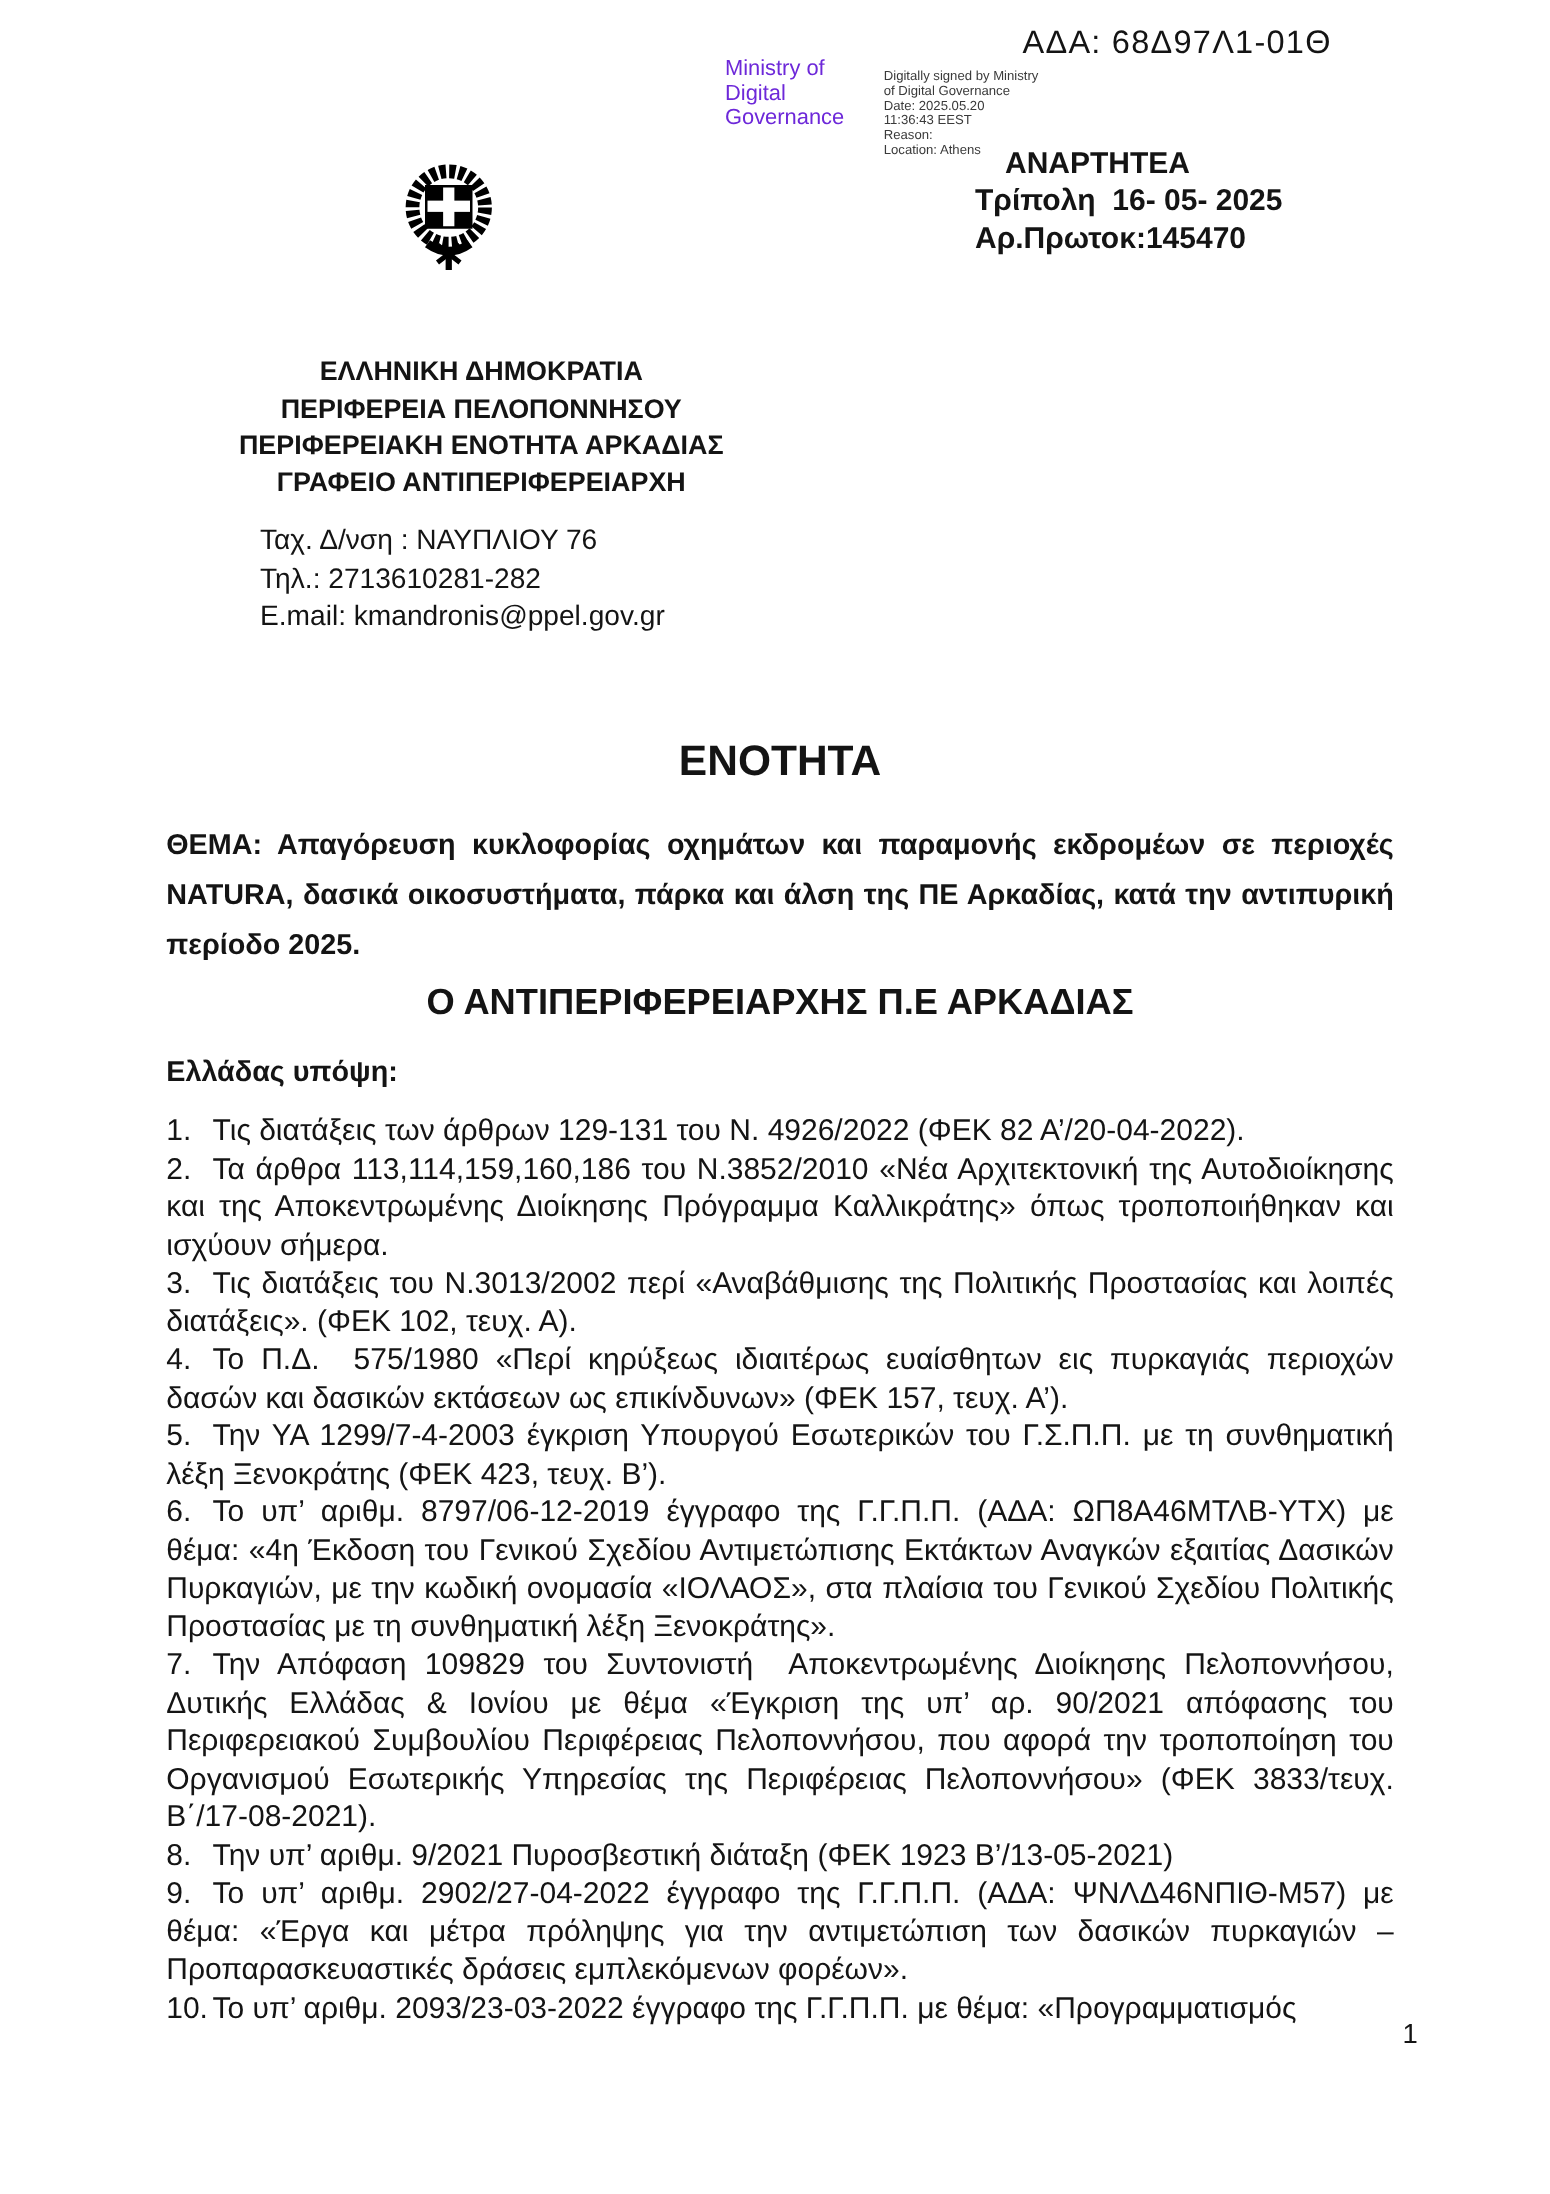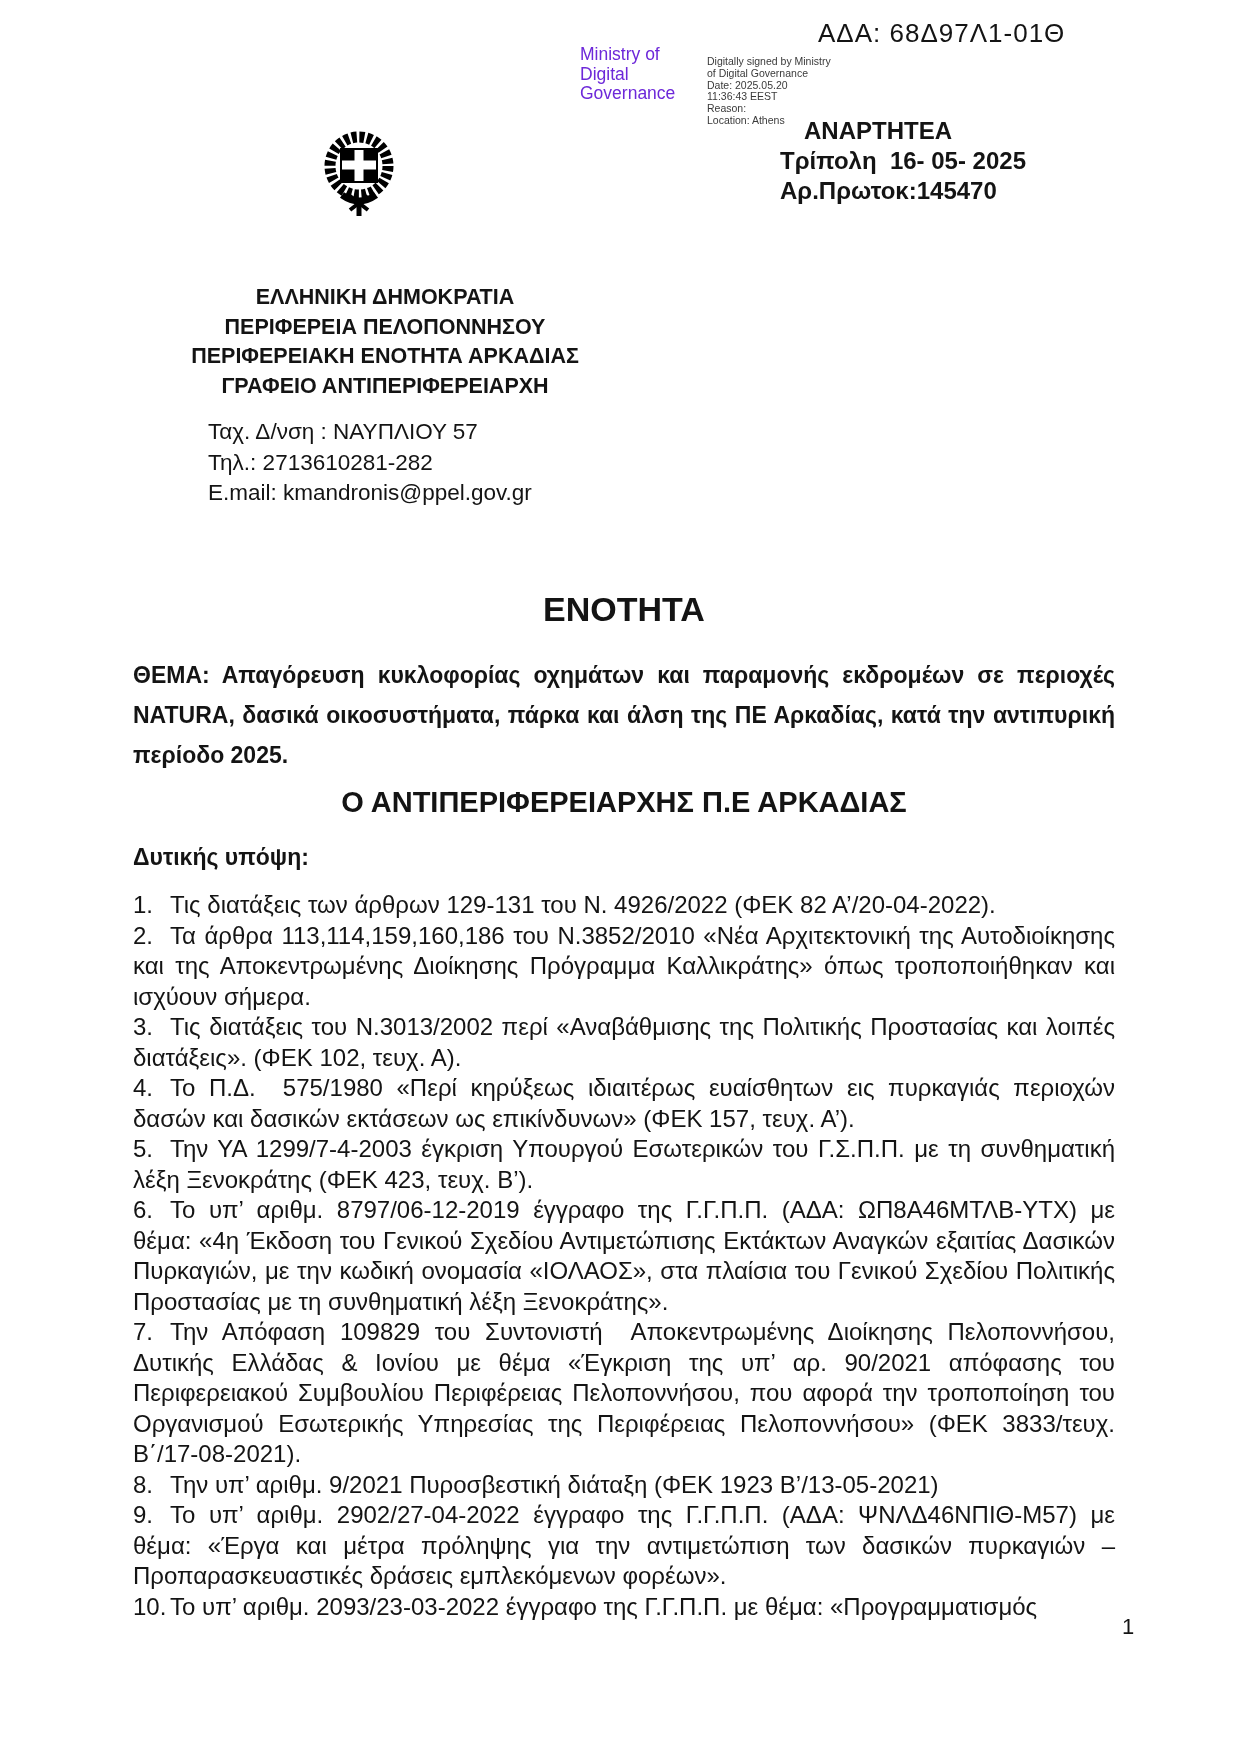--- a/index.html
+++ b/index.html
@@ -123,32 +123,32 @@
   </div>
 
   <div class="abs org">
     <div>ΕΛΛΗΝΙΚΗ ΔΗΜΟΚΡΑΤΙΑ</div>
     <div>ΠΕΡΙΦΕΡΕΙΑ ΠΕΛΟΠΟΝΝΗΣΟΥ</div>
     <div>ΠΕΡΙΦΕΡΕΙΑΚΗ ΕΝΟΤΗΤΑ ΑΡΚΑΔΙΑΣ</div>
     <div>ΓΡΑΦΕΙΟ ΑΝΤΙΠΕΡΙΦΕΡΕΙΑΡΧΗ</div>
   </div>
 
   <div class="abs contact">
-    <div>Ταχ. Δ/νση : ΝΑΥΠΛΙΟΥ 57</div>
+    <div>Ταχ. Δ/νση : ΝΑΥΠΛΙΟΥ 76</div>
     <div>Τηλ.: 2713610281-282</div>
     <div>E.mail: kmandronis@ppel.gov.gr</div>
   </div>
 
   <h1 class="abs doc-title">ΕΝΟΤΗΤΑ</h1>
 
   <p class="abs subject"><span class="label">ΘΕΜΑ:</span><span>Απαγόρευση κυκλοφορίας οχημάτων και παραμονής εκδρομέων σε περιοχές NATURA, δασικά οικοσυστήματα, πάρκα και άλση της ΠΕ Αρκαδίας, κατά την αντιπυρική περίοδο 2025.</span></p>
 
   <p class="abs authority">Ο ΑΝΤΙΠΕΡΙΦΕΡΕΙΑΡΧΗΣ Π.Ε ΑΡΚΑΔΙΑΣ</p>
 
-  <div class="abs considering">Δυτικής υπόψη:</div>
+  <div class="abs considering">Ελλάδας υπόψη:</div>
 
   <div class="abs list">
     <p class="item"><span class="num">1.</span><span>Τις διατάξεις των άρθρων 129-131 του Ν. 4926/2022 (ΦΕΚ 82 Α’/20-04-2022).</span></p>
     <p class="item"><span class="num">2.</span><span>Τα άρθρα 113,114,159,160,186 του Ν.3852/2010 «Νέα Αρχιτεκτονική της Αυτοδιοίκησης και της Αποκεντρωμένης Διοίκησης Πρόγραμμα Καλλικράτης» όπως τροποποιήθηκαν και ισχύουν σήμερα.</span></p>
     <p class="item"><span class="num">3.</span><span>Τις διατάξεις του Ν.3013/2002 περί «Αναβάθμισης της Πολιτικής Προστασίας και λοιπές διατάξεις». (ΦΕΚ 102, τευχ. Α).</span></p>
     <p class="item"><span class="num">4.</span><span>Το Π.Δ.&nbsp; 575/1980 «Περί κηρύξεως ιδιαιτέρως ευαίσθητων εις πυρκαγιάς περιοχών δασών και δασικών εκτάσεων ως επικίνδυνων» (ΦΕΚ 157, τευχ. Α’).</span></p>
     <p class="item"><span class="num">5.</span><span>Την ΥΑ 1299/7-4-2003 έγκριση Υπουργού Εσωτερικών του Γ.Σ.Π.Π. με τη συνθηματική λέξη Ξενοκράτης (ΦΕΚ 423, τευχ. Β’).</span></p>
     <p class="item"><span class="num">6.</span><span>Το υπ’ αριθμ. 8797/06-12-2019 έγγραφο της Γ.Γ.Π.Π. (ΑΔΑ: ΩΠ8Α46ΜΤΛΒ-ΥΤΧ) με θέμα: «4η Έκδοση του Γενικού Σχεδίου Αντιμετώπισης Εκτάκτων Αναγκών εξαιτίας Δασικών Πυρκαγιών, με την κωδική ονομασία «ΙΟΛΑΟΣ», στα πλαίσια του Γενικού Σχεδίου Πολιτικής Προστασίας με τη συνθηματική λέξη Ξενοκράτης».</span></p>
     <p class="item"><span class="num">7.</span><span>Την Απόφαση 109829 του Συντονιστή&nbsp; Αποκεντρωμένης Διοίκησης Πελοποννήσου, Δυτικής Ελλάδας &amp; Ιονίου με θέμα «Έγκριση της υπ’ αρ. 90/2021 απόφασης του Περιφερειακού Συμβουλίου Περιφέρειας Πελοποννήσου, που αφορά την τροποποίηση του Οργανισμού Εσωτερικής Υπηρεσίας της Περιφέρειας Πελοποννήσου» (ΦΕΚ 3833/τευχ. Β΄/17-08-2021).</span></p>
     <p class="item"><span class="num">8.</span><span>Την υπ’ αριθμ. 9/2021 Πυροσβεστική διάταξη (ΦΕΚ 1923 Β’/13-05-2021)</span></p>

